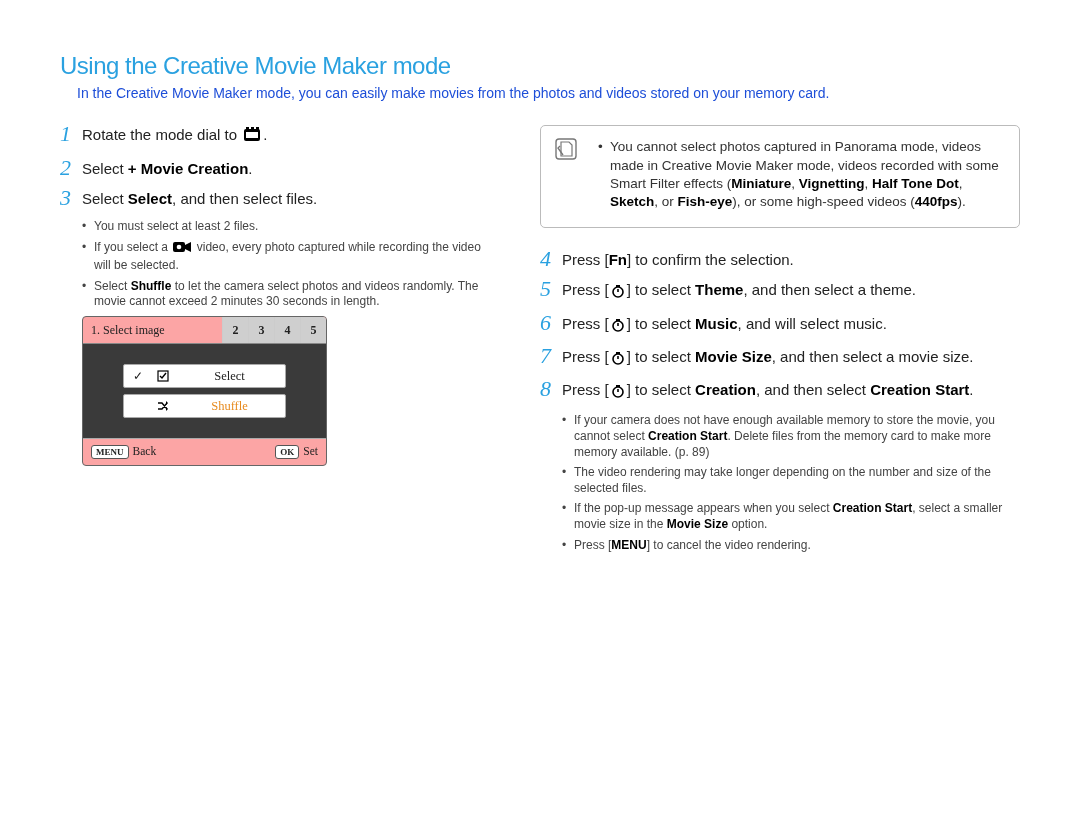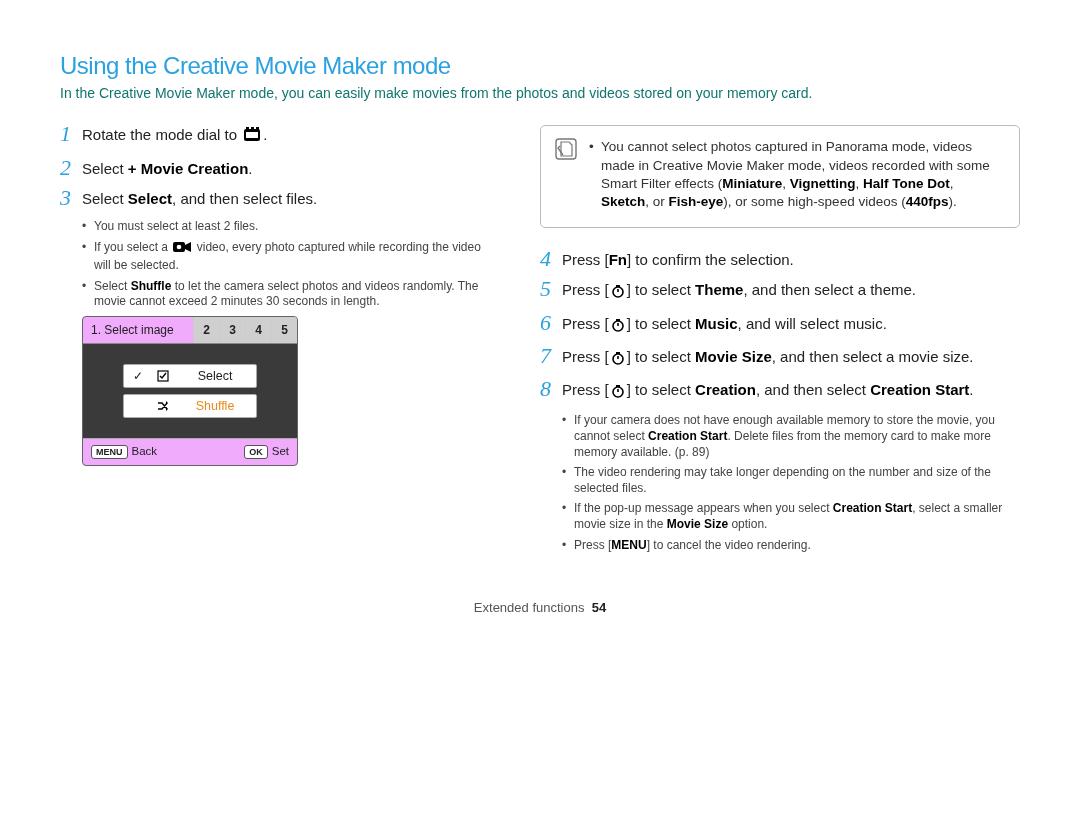--- a/index.html
+++ b/index.html
@@ -1,41 +1,41 @@
 <!DOCTYPE html>
 <html><head>
 <meta charset="utf-8">
 <style>
   * { margin: 0; padding: 0; box-sizing: border-box; }
   body { font-family: Arial, Helvetica, sans-serif; width: 1080px; height: 815px; background: #fff; color: #222; font-size: 15px; line-height: 1.35; }
   .page { padding: 50px 60px 30px 60px; }
   h1 { color: #2aa1e0; font-size: 24px; font-weight: 400; letter-spacing: -0.5px; margin-bottom: 2px; }
-  .intro { font-size: 14px; color: #0f766e; margin-bottom: 22px; }
+  .intro { font-size: 14px; color: #1d4ed8; margin-bottom: 22px; margin-left: 17px; }
   .columns { display: flex; gap: 40px; }
   .col-left { width: 440px; }
   .col-right { width: 480px; }
   h2 { color: #2aa1e0; font-size: 22px; font-weight: 400; margin-bottom: 14px; line-height: 1.2; }
   .step { display: flex; align-items: flex-start; margin-bottom: 10px; }
   .stepnum { font-family: "Times New Roman", serif; font-style: italic; font-size: 22px; color: #2aa1e0; width: 22px; flex-shrink: 0; line-height: 1.0; margin-top: -2px; }
   .stepbody { flex: 1; }
   .stepbody p { margin: 0; }
   .sublist { list-style: none; margin: 6px 0 6px 22px; font-size: 12px; color: #444; }
   .sublist li { position: relative; padding-left: 12px; margin-bottom: 5px; line-height: 1.3; }
   .sublist li::before { content: "•"; position: absolute; left: 0; }
   .icon-inline { display: inline-block; vertical-align: -3px; margin: 0 2px; }
 
   
-  .notebox { border: 1px solid #bbb; border-radius: 5px; padding: 12px 14px 12px 14px; margin-bottom: 22px; display: flex; gap: 12px; font-size: 13.5px; color: #333; background:#fff; }
+  .notebox { border: 1px solid #bbb; border-radius: 5px; padding: 12px 14px 12px 14px; margin-bottom: 22px; display: flex; gap: 21px; font-size: 13.5px; color: #333; background:#fff; }
   .notebox-icon { flex-shrink: 0; width: 22px; height: 22px; }
   .notebox ul { list-style: none; }
   .notebox ul li { position: relative; padding-left: 12px; margin-bottom: 4px; line-height: 1.35; }
   .notebox ul li::before { content: "•"; position: absolute; left: 0; }
 
   
-  .screen { width: 216px; border: 1px solid #666; border-radius: 4px; margin-top: 6px; margin-left: 22px; background: #f0abfc; font-size: 12px; overflow: hidden; }
+  .screen { width: 245px; border: 1px solid #666; border-radius: 4px; margin-top: 6px; margin-left: 22px; background: #fca5a5; font-size: 12px; overflow: hidden; font-family: Liberation Serif, serif; }
   .screen-head { display: flex; align-items: center; border-bottom: 1px solid #888; }
   .head-left { flex: 1; padding: 5px 8px; }
   .head-tabs { display: flex; }
   .head-tabs span { width: 26px; text-align: center; padding: 5px 0; border-left: 1px solid #ccc; background:#cfcfcf; font-weight:bold; }
   .screen-body { padding: 20px 40px; background: #3a3a3a; display: flex; flex-direction: column; gap: 6px; }
   .menu-item { display: flex; align-items: center; border: 1px solid #aaa; background: #fff; border-radius: 2px; height: 24px; }
   .menu-item .mark { width: 28px; text-align: center; font-size: 12px; }
   .menu-item .tiny { width: 22px; display:flex; justify-content:center; align-items:center; }
   .menu-item .label { flex: 1; text-align: center; font-size: 12.5px; }
   .menu-item.sel .label { color: #e78a1d; }
@@ -239,16 +239,13 @@
           <span>If the pop-up message appears when you select </span><b>Creation Start</b><span>, select a smaller movie size in the </span><b>Movie Size</b><span> option.</span>
         </li>
         <li>
           <span>Press [</span><b>MENU</b><span>] to cancel the video rendering.</span>
         </li>
       </ul>
 
     </div>
   </div>
 
-  <div class="footer">
-    <span>Extended functions</span>&nbsp;&nbsp;<span class="pg">54</span>
-  </div>
 </div>
 
 </body></html>

